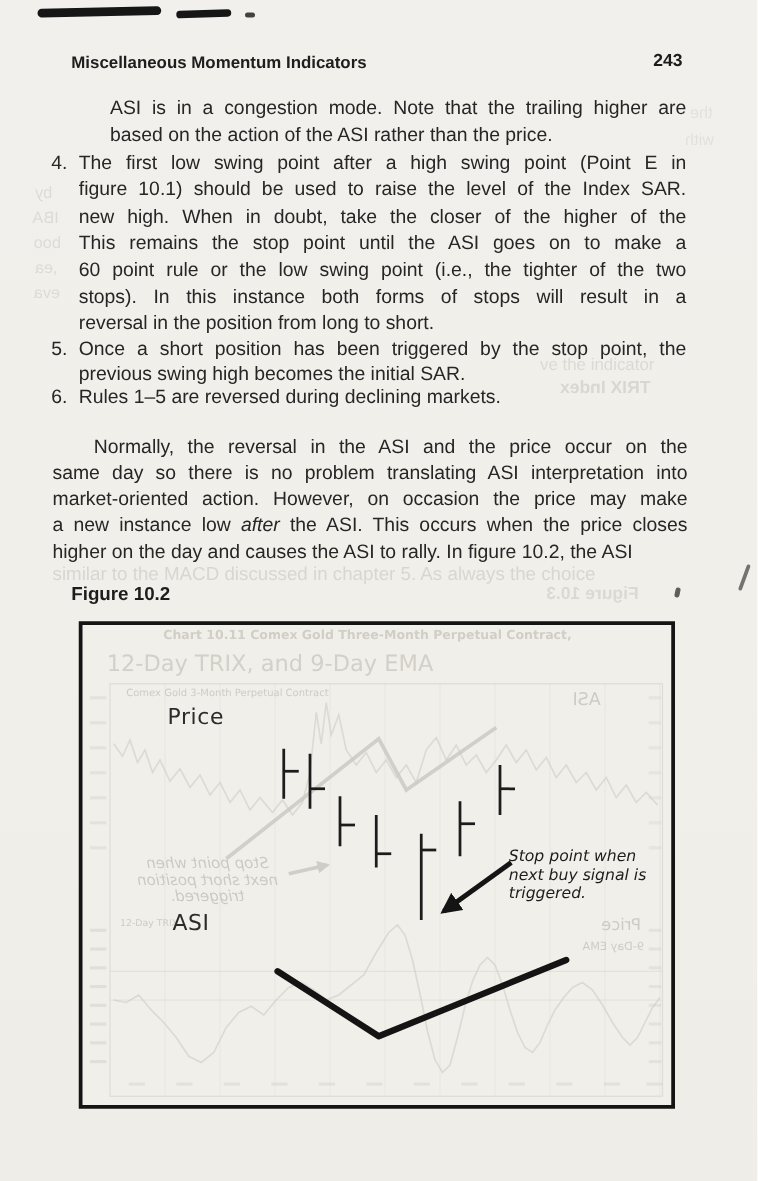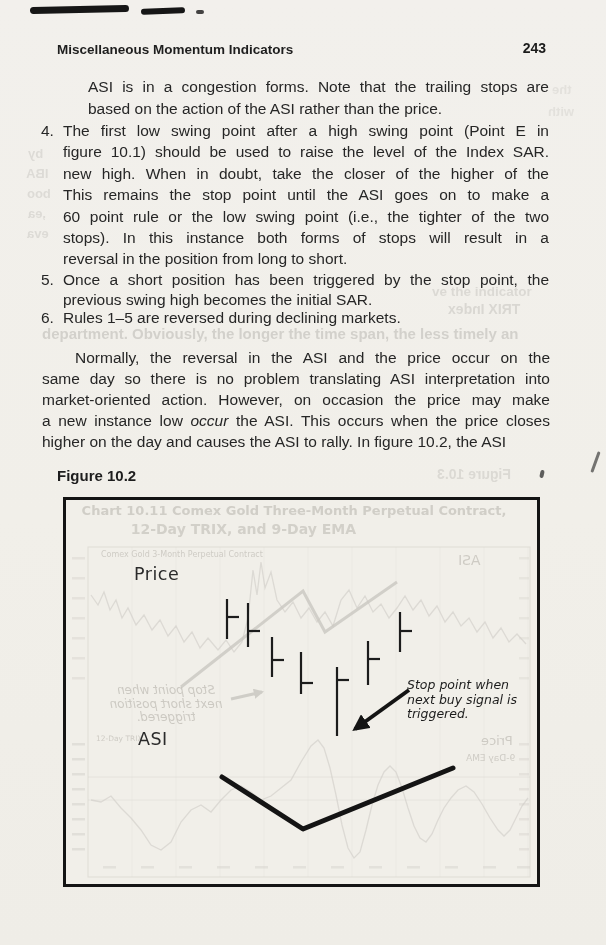--- a/index.html
+++ b/index.html
@@ -20,43 +20,43 @@
   .blockA{left:88px;top:76px;width:461px;line-height:21.8px;}
   .item{display:flex;}
   .inum{width:22px;flex:0 0 22px;}
   .itext{flex:1;}
   .item4{left:41px;top:120px;width:508px;line-height:21.4px;}
   .item5{left:41px;top:270px;width:508px;line-height:20.4px;}
   .item6{left:41px;top:308px;width:508px;line-height:20px;}
   .para{left:42px;top:347px;width:508px;line-height:21px;}
   .para .pline:first-child{text-indent:33px;}
   
-  .bleed{position:absolute;color:#a9a7a2;opacity:.55;font-weight:bold;}
+  .bleed{position:absolute;color:#a9a7a2;opacity:.55;}
   .mir{transform:scaleX(-1);}
   .bl-mid{left:42px;top:325px;width:506px;font-size:15px;opacity:.42;}
   .bl-low{left:42px;top:451px;width:506px;font-size:15px;opacity:.34;}
   .bl-frag{font-size:13px;opacity:.28;}
   .bl-trix{font-weight:bold;font-size:14px;opacity:.33;}
   .bl-fig103{font-size:14px;font-weight:bold;opacity:.3;}
   
   .fig-label{position:absolute;left:57px;top:467px;font-size:15px;font-weight:bold;color:#1d1d1d;}
   
   .figure{
     position:absolute;left:63px;top:497px;width:477px;height:390px;
     border:3px solid #141414;box-sizing:border-box;background:#f1efe9;
     font-family:"DejaVu Sans", sans-serif;
   }
   .fig-svg{position:absolute;left:0;top:0;width:471px;height:384px;}
   .price-label{position:absolute;left:68px;top:64px;font-size:17.5px;color:#2b2b2b;letter-spacing:.5px;}
   .asi-label{position:absolute;left:72px;top:229px;font-size:17.5px;color:#2b2b2b;letter-spacing:.5px;}
   .annot{position:absolute;left:341px;top:178px;width:120px;font-size:12.5px;line-height:14.5px;
          font-style:italic;color:#1c1c1c;}
   .fig-bleed{position:absolute;color:#c6c3bc;text-align:right;}
-  .bt1{left:8px;top:3px;width:440px;text-align:center;font-size:13px;font-weight:bold;opacity:.75;}
-  .bt2{left:10px;top:21px;width:280px;font-size:14px;font-weight:bold;opacity:.7;}
+  .bt1{left:8px;top:3px;width:440px;text-align:center;font-size:10px;font-weight:bold;opacity:.75;}
+  .bt2{left:10px;top:21px;width:280px;text-align:center;font-size:18px;font-weight:normal;opacity:.7;}
   .bt3{left:35px;top:50px;font-size:8px;opacity:.8;}
   .bt-asi{left:392px;top:52px;font-size:14px;opacity:.8;}
   .bt-price{left:415px;top:233px;font-size:13px;opacity:.8;}
   .bt-ema{left:400px;top:253px;font-size:9px;opacity:.8;}
   .bt-trix{left:30px;top:234px;font-size:7.5px;opacity:.8;}
   .stopmir{left:30px;top:184px;width:140px;font-size:12px;line-height:13.5px;font-style:italic;
            text-align:center;opacity:.85;}
   
   .art{position:absolute;background:#161616;}
   .art1{left:30px;top:6px;width:99px;height:7px;border-radius:4px;transform:rotate(-1.2deg);}
@@ -83,21 +83,21 @@
   <div class="bleed bl-frag mir" style="left:26px;top:166px;">IBA</div>
   <div class="bleed bl-frag mir" style="left:27px;top:186px;">boo</div>
   <div class="bleed bl-frag mir" style="left:28px;top:206px;">,ea</div>
   <div class="bleed bl-frag mir" style="left:27px;top:226px;">eva</div>
   <div class="bleed bl-frag mir" style="left:552px;top:82px;opacity:.2;">the</div>
   <div class="bleed bl-frag mir" style="left:548px;top:104px;opacity:.2;">with</div>
   <div class="bleed" style="left:432px;top:284px;font-size:13.5px;opacity:.3;">ve the indicator</div>
   <div class="bleed bl-trix mir" style="left:448px;top:301px;">TRIX Index</div>
 
   <div class="tblock blockA just">
-      <div class="pline"><span>ASI is in a congestion forms. Note that the trailing stops are</span></div>
+      <div class="pline"><span>ASI is in a congestion mode. Note that the trailing higher are</span></div>
       <div class="pline lastline"><span>based on the action of the ASI rather than the price.</span></div>
     </div>
 
   <div class="tblock item4 item">
     <span class="inum">4.</span>
     <div class="itext just">
         <div class="pline"><span>The first low swing point after a high swing point (Point E in</span></div>
         <div class="pline"><span>figure 10.1) should be used to raise the level of the Index SAR.</span></div>
         <div class="pline"><span>new high. When in doubt, take the closer of the higher of the</span></div>
         <div class="pline"><span>This remains the stop point until the ASI goes on to make a</span></div>
@@ -115,30 +115,30 @@
       </div>
   </div>
 
   <div class="tblock item6 item">
     <span class="inum">6.</span>
     <div class="itext">
         <div class="pline lastline"><span>Rules 1–5 are reversed during declining markets.</span></div>
       </div>
   </div>
 
-  <div class="bleed bl-mid">department. Obviously, the longer the time span, the less timely an</div>
 
   <div class="tblock para just">
       <div class="pline"><span>Normally, the reversal in the ASI and the price occur on the</span></div>
       <div class="pline"><span>same day so there is no problem translating ASI interpretation into</span></div>
       <div class="pline"><span>market-oriented action. However, on occasion the price may make</span></div>
-      <div class="pline"><span>a new instance low </span><span class="it">occur</span><span> the ASI. This occurs when the price closes</span></div>
+      <div class="pline"><span>a new instance low </span><span class="it">after</span><span> the ASI. This occurs when the price closes</span></div>
       <div class="pline lastline"><span>higher on the day and causes the ASI to rally. In figure 10.2, the ASI</span></div>
     </div>
 
+  <div class="bleed bl-low">similar to the MACD discussed in chapter 5. As always the choice</div>
   <div class="bleed bl-fig103 mir" style="left:437px;top:466px;">Figure 10.3</div>
 
   <div class="fig-label">Figure 10.2</div>
 
   <div class="figure">
     <svg class="fig-svg" id="fig-svg" viewBox="0 0 471 384">
         <defs>
           <marker id="ah-black" viewBox="0 0 10 10" refX="8" refY="5" markerWidth="4.2" markerHeight="4.2" orient="auto-start-reverse">
             <path d="M0,0 L10,5 L0,10 z" fill="#141414"></path>
           </marker>

